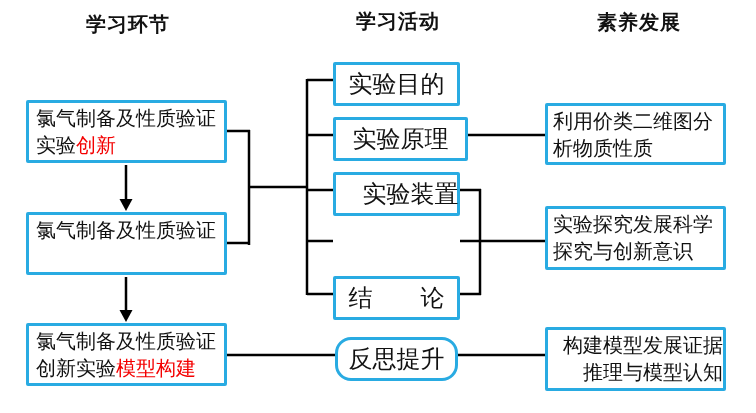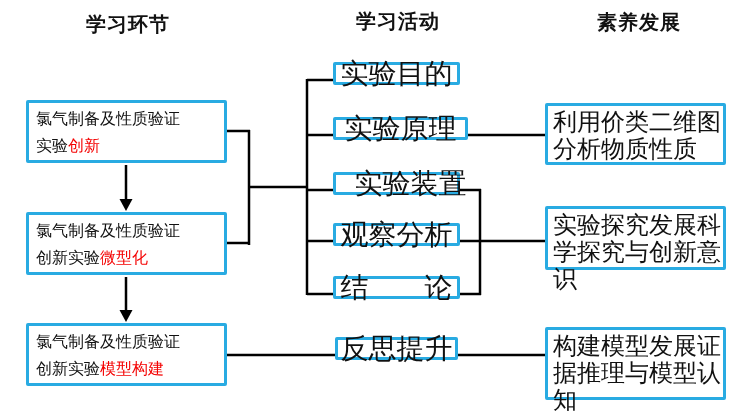--- a/index.html
+++ b/index.html
@@ -16,31 +16,31 @@
     position:absolute;transform:translateX(-50%);
     font-weight:bold;font-size:20px;white-space:nowrap;letter-spacing:1px;
   }
   .node{
     position:absolute;box-sizing:border-box;
     border:3px solid var(--box-border,#29abe2);
     background:#ffffff;border-radius:2px;
   }
   .stage{
     left:26px;width:201px;height:63px;
-    font-size:16px;line-height:27px;padding:2px 0 0 7px;
+    font-size:20px;line-height:27px;padding:2px 0 0 7px;
     white-space:nowrap;
   }
   .mid{
-    left:333px;width:127px;height:23px;
+    left:333px;width:127px;height:44px;
     display:flex;align-items:center;justify-content:center;
-    font-size:28px;white-space:nowrap;
+    font-size:24px;white-space:nowrap;
   }
   .out{
     left:545px;width:181px;
-    font-size:24px;line-height:27px;padding:2px 0 0 5px;
+    font-size:20px;line-height:27px;padding:2px 0 0 5px;
   }
   .red{color:var(--accent-red,#f40000);}
 </style>
 </head>
 <body>
 
 <div class="canvas">
 
   <svg class="wires" viewBox="0 0 756 413" aria-hidden="true">
 
@@ -79,31 +79,29 @@
   <div class="hdr" style="left:128px;top:11px;">学习环节</div>
   <div class="hdr" style="left:398px;top:8px;">学习活动</div>
   <div class="hdr" style="left:639px;top:9px;text-align:center;">素养发展</div>
 
   <div class="node stage" style="top:100px;">
     <div>氯气制备及性质验证</div>
     <div><span>实验</span><span class="red">创新</span></div>
   </div>
   <div class="node stage" style="top:212px;">
     <div>氯气制备及性质验证</div>
-    <div><span>创新实验</span><span class="red">微型化</span></div>
   </div>
   <div class="node stage" style="top:323px;">
     <div>氯气制备及性质验证</div>
     <div><span>创新实验</span><span class="red">模型构建</span></div>
   </div>
 
   <div class="node mid" style="top:62px;">实验目的</div>
   <div class="node mid" style="top:117px;width:135px;">实验原理</div>
   <div class="node mid" style="top:172px;padding-left:28px;">实验装置</div>
-  <div class="node mid" style="top:223px;">观察分析</div>
   <div class="node mid" style="top:276px;">结　　论</div>
-  <div class="node mid" style="top:337px;left:335px;width:123px;">反思提升</div>
+  <div class="node mid" style="top:337px;left:335px;width:123px;border-radius:16px;">反思提升</div>
 
   <div class="node out" style="top:103px;height:62px;">利用价类二维图分析物质性质</div>
   <div class="node out" style="top:206px;height:64px;">实验探究发展科学探究与创新意识</div>
-  <div class="node out" style="top:327px;height:73px;">构建模型发展证据推理与模型认知</div>
+  <div class="node out" style="top:327px;height:64px;text-align:right;">构建模型发展证据推理与模型认知</div>
 
 </div>
 
 </body></html>

